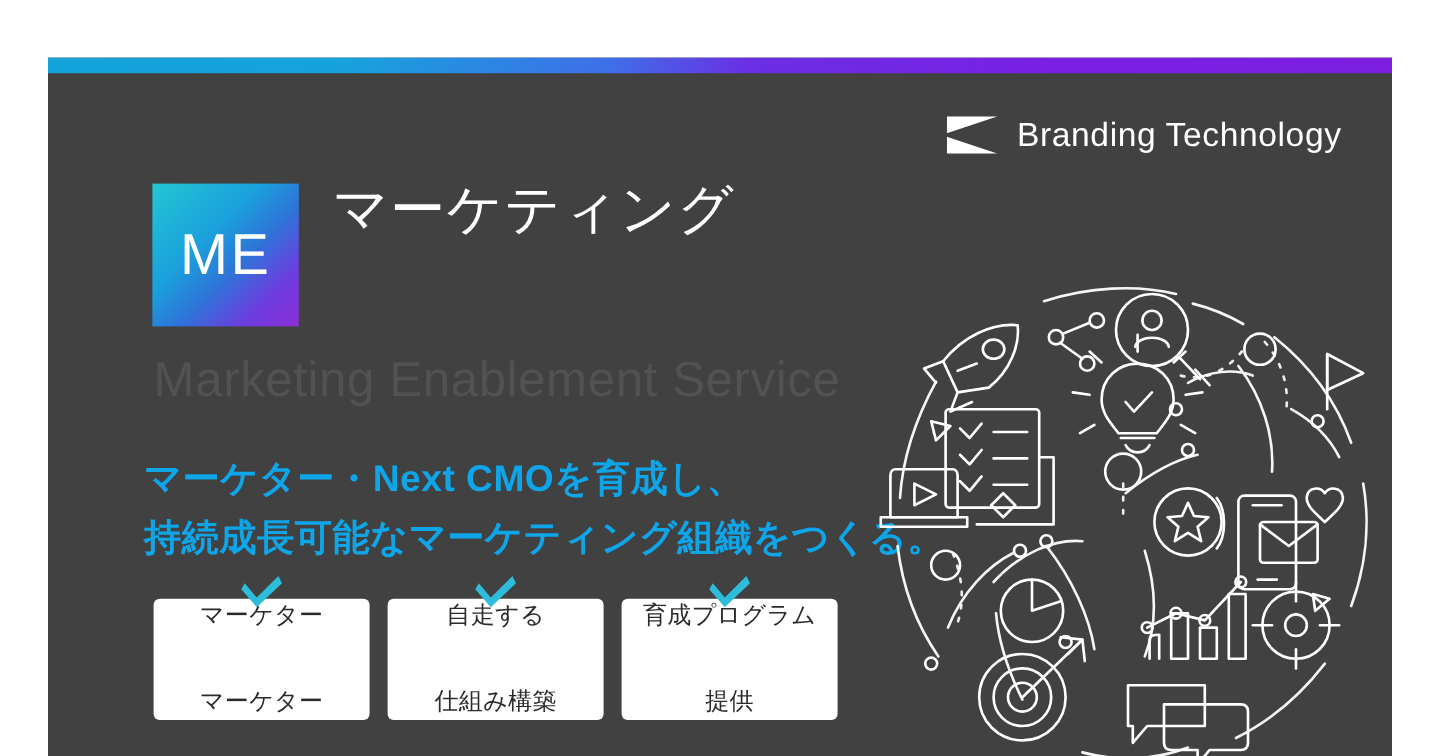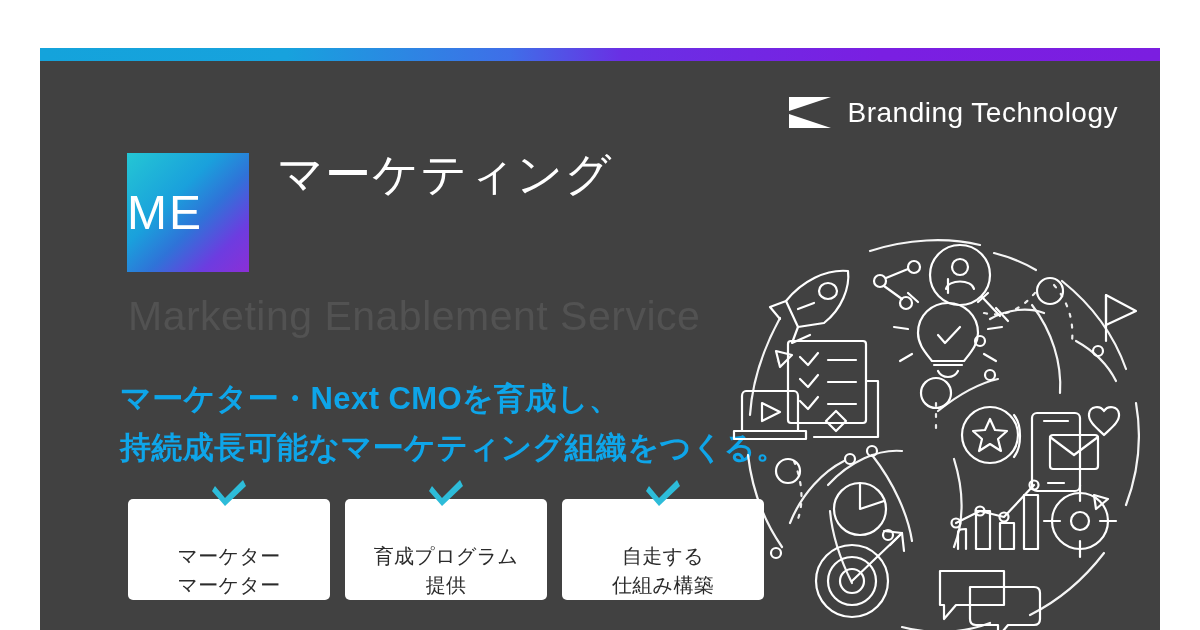--- a/index.html
+++ b/index.html
@@ -67,20 +67,21 @@
   
   .me-badge {
     position: absolute;
     left: 87px;
     top: 105px;
     width: 122px;
     height: 119px;
     background: linear-gradient(135deg, #24c7d4 0%, #1fb4d8 18%, #1aa0dc 38%, #2f73d8 58%, #6d3ce0 80%, #8b2fd6 100%);
     display: flex;
     align-items: center;
+    justify-content: center;
   }
   .me-badge-text {
     color: #ffffff;
     font-size: 48px;
     letter-spacing: 2px;
     font-weight: 400;
     line-height: 1;
   }
 
   
@@ -124,28 +125,28 @@
   
   .cards {
     position: absolute;
     left: 88px;
     top: 451px;
     display: flex;
     gap: 15px;
   }
   .card {
     position: relative;
-    width: 202px;
+    width: 180px;
     height: 101px;
     background: #ffffff;
     border-radius: 5px;
     display: flex;
     flex-direction: column;
     align-items: center;
-    justify-content: flex-end;
+    justify-content: space-between;
   }
   .card-check {
     position: absolute;
     top: -19px;
     left: 50%;
     transform: translateX(-50%);
     width: 34px;
     height: 26px;
   }
   .card-label {
@@ -206,30 +207,30 @@
           <polygon points="3,6 13,18 31,0 34,6 13,26 0,11" fill="#2dbcd9"></polygon>
         </svg>
         <span class="card-label">マーケター</span>
         <span class="card-label">マーケター</span>
       </div>
 
       <div class="card">
         <svg class="card-check" viewBox="0 0 34 26">
           <polygon points="3,6 13,18 31,0 34,6 13,26 0,11" fill="#2dbcd9"></polygon>
         </svg>
-        <span class="card-label">育成プログラム</span>
-        <span class="card-label">提供</span>
+        <span class="card-label">自走する</span>
+        <span class="card-label">仕組み構築</span>
       </div>
 
       <div class="card">
         <svg class="card-check" viewBox="0 0 34 26">
           <polygon points="3,6 13,18 31,0 34,6 13,26 0,11" fill="#2dbcd9"></polygon>
         </svg>
-        <span class="card-label">自走する</span>
-        <span class="card-label">仕組み構築</span>
+        <span class="card-label">育成プログラム</span>
+        <span class="card-label">提供</span>
       </div>
 
     </div>
 
     <div class="illustration">
       <svg viewBox="0 0 420 420" fill="none" stroke="#ffffff" stroke-width="2.2" stroke-linecap="round" stroke-linejoin="round">
 
         <g opacity="0.95">
           <path d="M138 28 C 175 16, 215 14, 248 22"></path>
           <path d="M262 30 C 278 34, 292 40, 304 47"></path>

